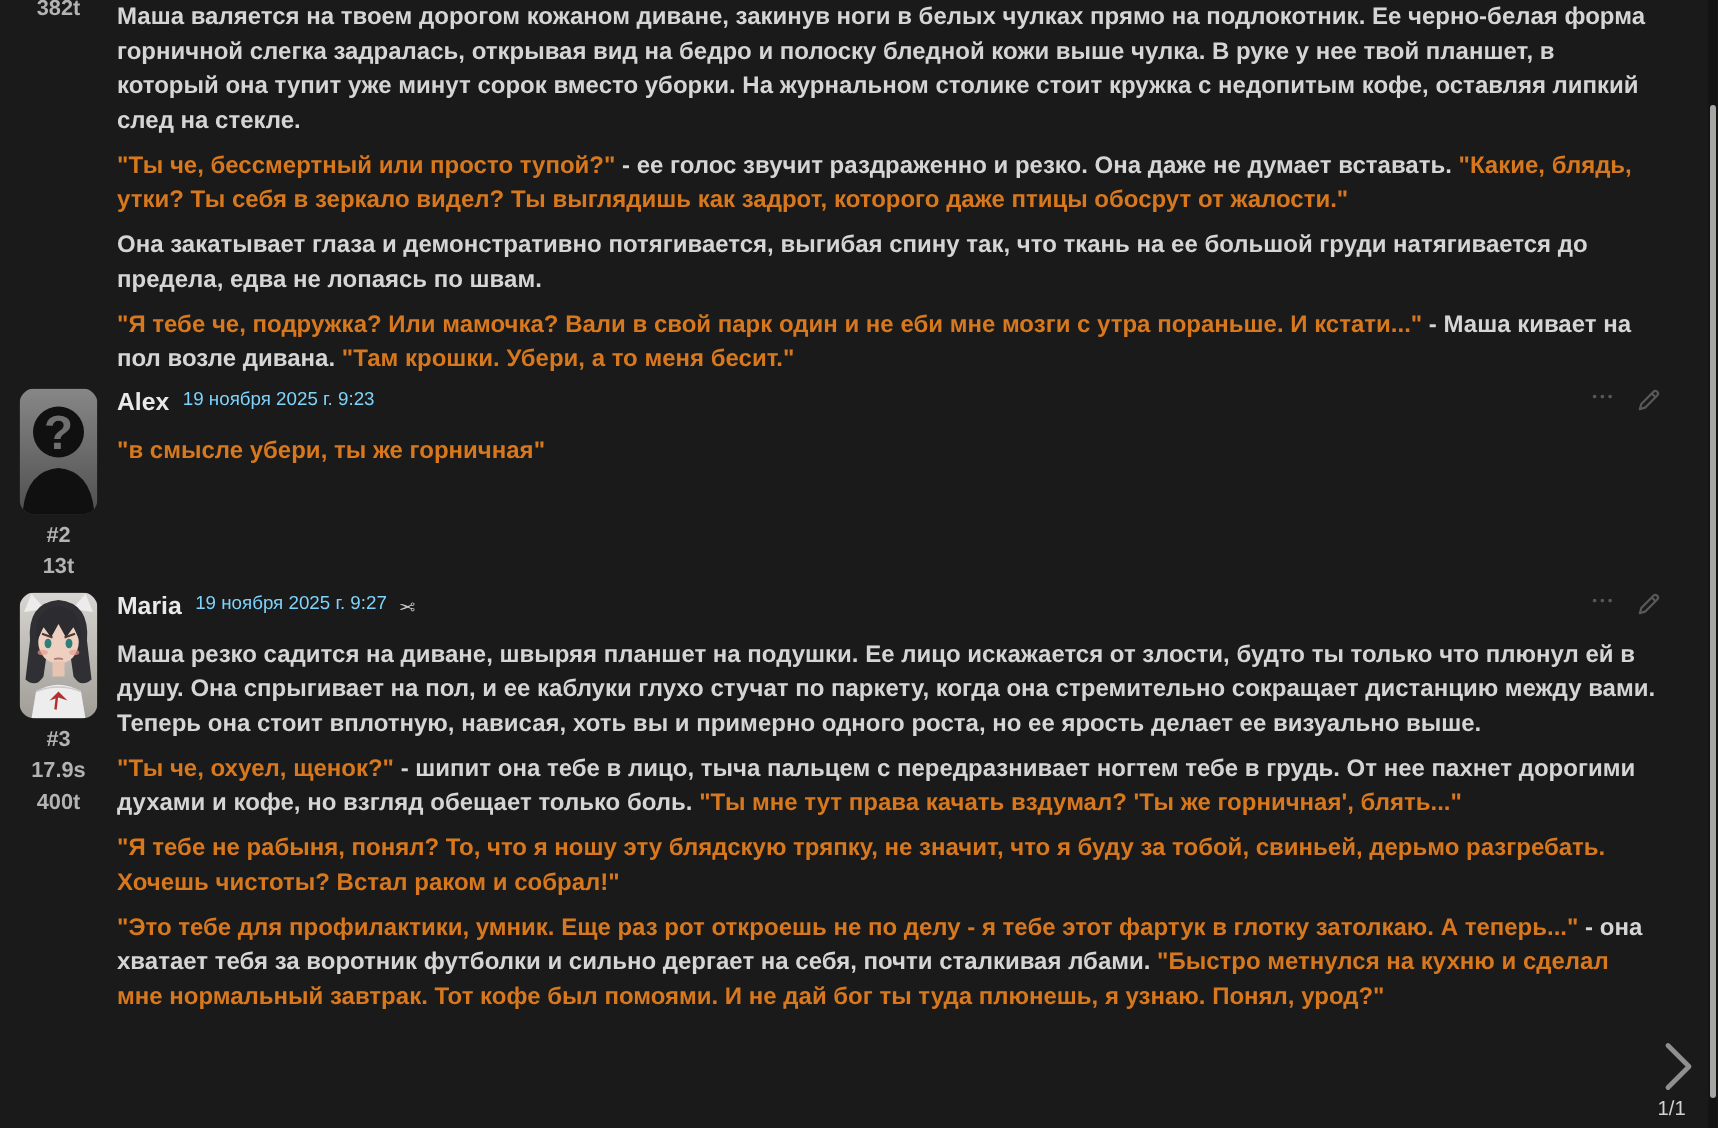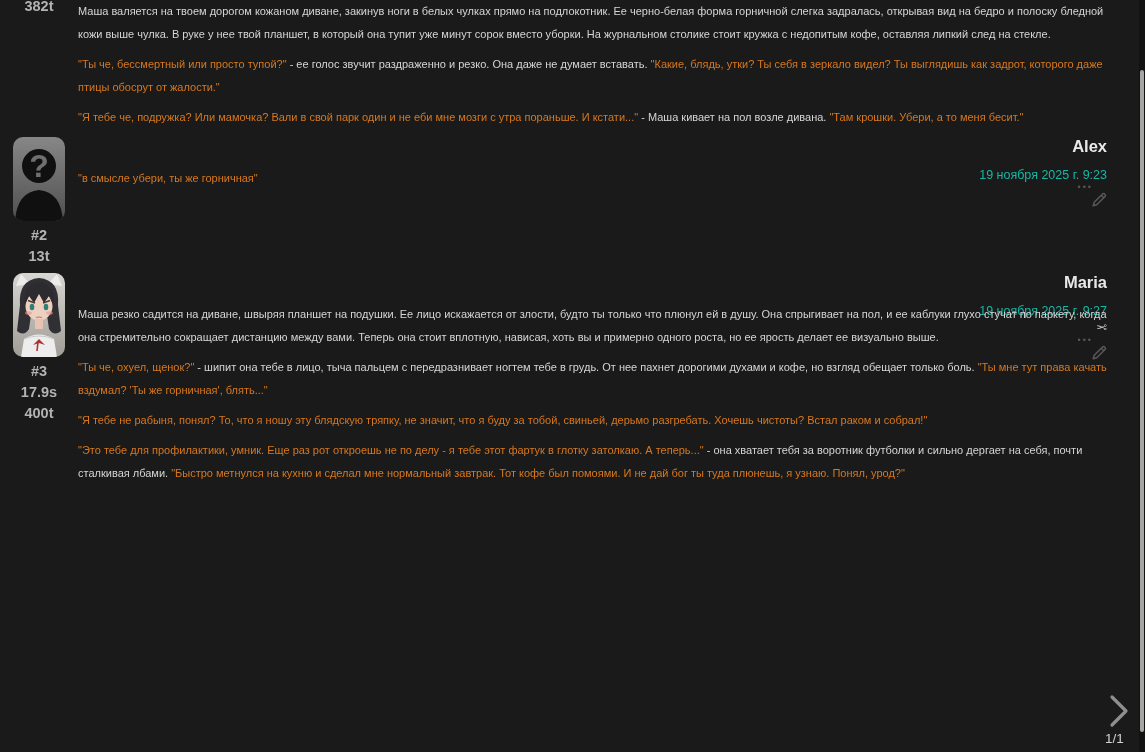--- a/index.html
+++ b/index.html
@@ -28,35 +28,35 @@
     cursor: pointer;
   }
   .avatar svg { display: block; }
   .meta {
     font-size: 14.5px; font-weight: 700; color: #b3b3b3;
     line-height: 21px; text-align: center;
   }
   .tokens-top { margin-top: -4px; }
 
   .mes-body { flex: 1; min-width: 0; padding-right: 38px; }
-  .mes-header { display: flex; align-items: flex-end; height: 22px; margin-bottom: 8px; flex-direction: column; }
+  .mes-header { display: flex; align-items: flex-start; height: 22px; margin-bottom: 8px; }
   .name { font-size: 16.5px; font-weight: 700; color: #e9e9e9; }
-  .timestamp { font-size: 12.5px; color: #14b8a6; margin-left: 9px; margin-top: 12px; }
+  .timestamp { font-size: 12.5px; color: #7dd3fc; margin-left: 9px; margin-top: 0; }
   .scissors {
     color: #c9c9c9; font-size: 13px; margin-left: 8px; margin-top: 2px;
     display: inline-block; transform: scaleX(-1);
   }
   .header-spacer { flex: 1; }
   .icon-dots {
     color: #585858; font-size: 9px; letter-spacing: 2px;
     margin-right: 14px; cursor: pointer; user-select: none;
   }
   .icon-pencil { cursor: pointer; display: inline-flex; }
 
-  .mes-text p { margin: 0 0 7px; font-size: 11px; line-height: 23px; }
+  .mes-text p { margin: 0 0 7px; font-size: 16px; line-height: 23px; font-weight: bold; }
   .mes-text p:last-child { margin-bottom: 0; }
   .narr { color: #d5d5d5; }
   .quote { color: #d7781e; }
 
   .scroll-track {
     position: absolute; right: 0; top: 0; width: 6px; height: 752px;
     background: #121212;
   }
   .scroll-thumb {
     position: absolute; right: 1px; top: 70px; width: 4px; height: 662px;
@@ -80,20 +80,21 @@
 <div class="chat">
 
   <div class="mes mes-partial">
     <div class="mes-left">
       <div class="meta tokens-top">382t</div>
     </div>
     <div class="mes-body">
       <div class="mes-text">
           <p><span class="narr">Маша валяется на твоем дорогом кожаном диване, закинув ноги в белых чулках прямо на подлокотник. Ее черно-белая форма горничной слегка задралась, открывая вид на бедро и полоску бледной кожи выше чулка. В руке у нее твой планшет, в который она тупит уже минут сорок вместо уборки. На журнальном столике стоит кружка с недопитым кофе, оставляя липкий след на стекле.</span></p>
           <p><span class="quote">"Ты че, бессмертный или просто тупой?"</span><span class="narr"> - ее голос звучит раздраженно и резко. Она даже не думает вставать. </span><span class="quote">"Какие, блядь, утки? Ты себя в зеркало видел? Ты выглядишь как задрот, которого даже птицы обосрут от жалости."</span></p>
+          <p><span class="narr">Она закатывает глаза и демонстративно потягивается, выгибая спину так, что ткань на ее большой груди натягивается до предела, едва не лопаясь по швам.</span></p>
           <p><span class="quote">"Я тебе че, подружка? Или мамочка? Вали в свой парк один и не еби мне мозги с утра пораньше. И кстати..."</span><span class="narr"> - Маша кивает на пол возле дивана. </span><span class="quote">"Там крошки. Убери, а то меня бесит."</span></p>
         </div>
     </div>
   </div>
 
   <div class="mes mes-alex">
     <div class="mes-left">
       <div class="avatar">
         <svg width="52" height="84" viewBox="0 0 52 84" xmlns="http://www.w3.org/2000/svg">
           <defs>

